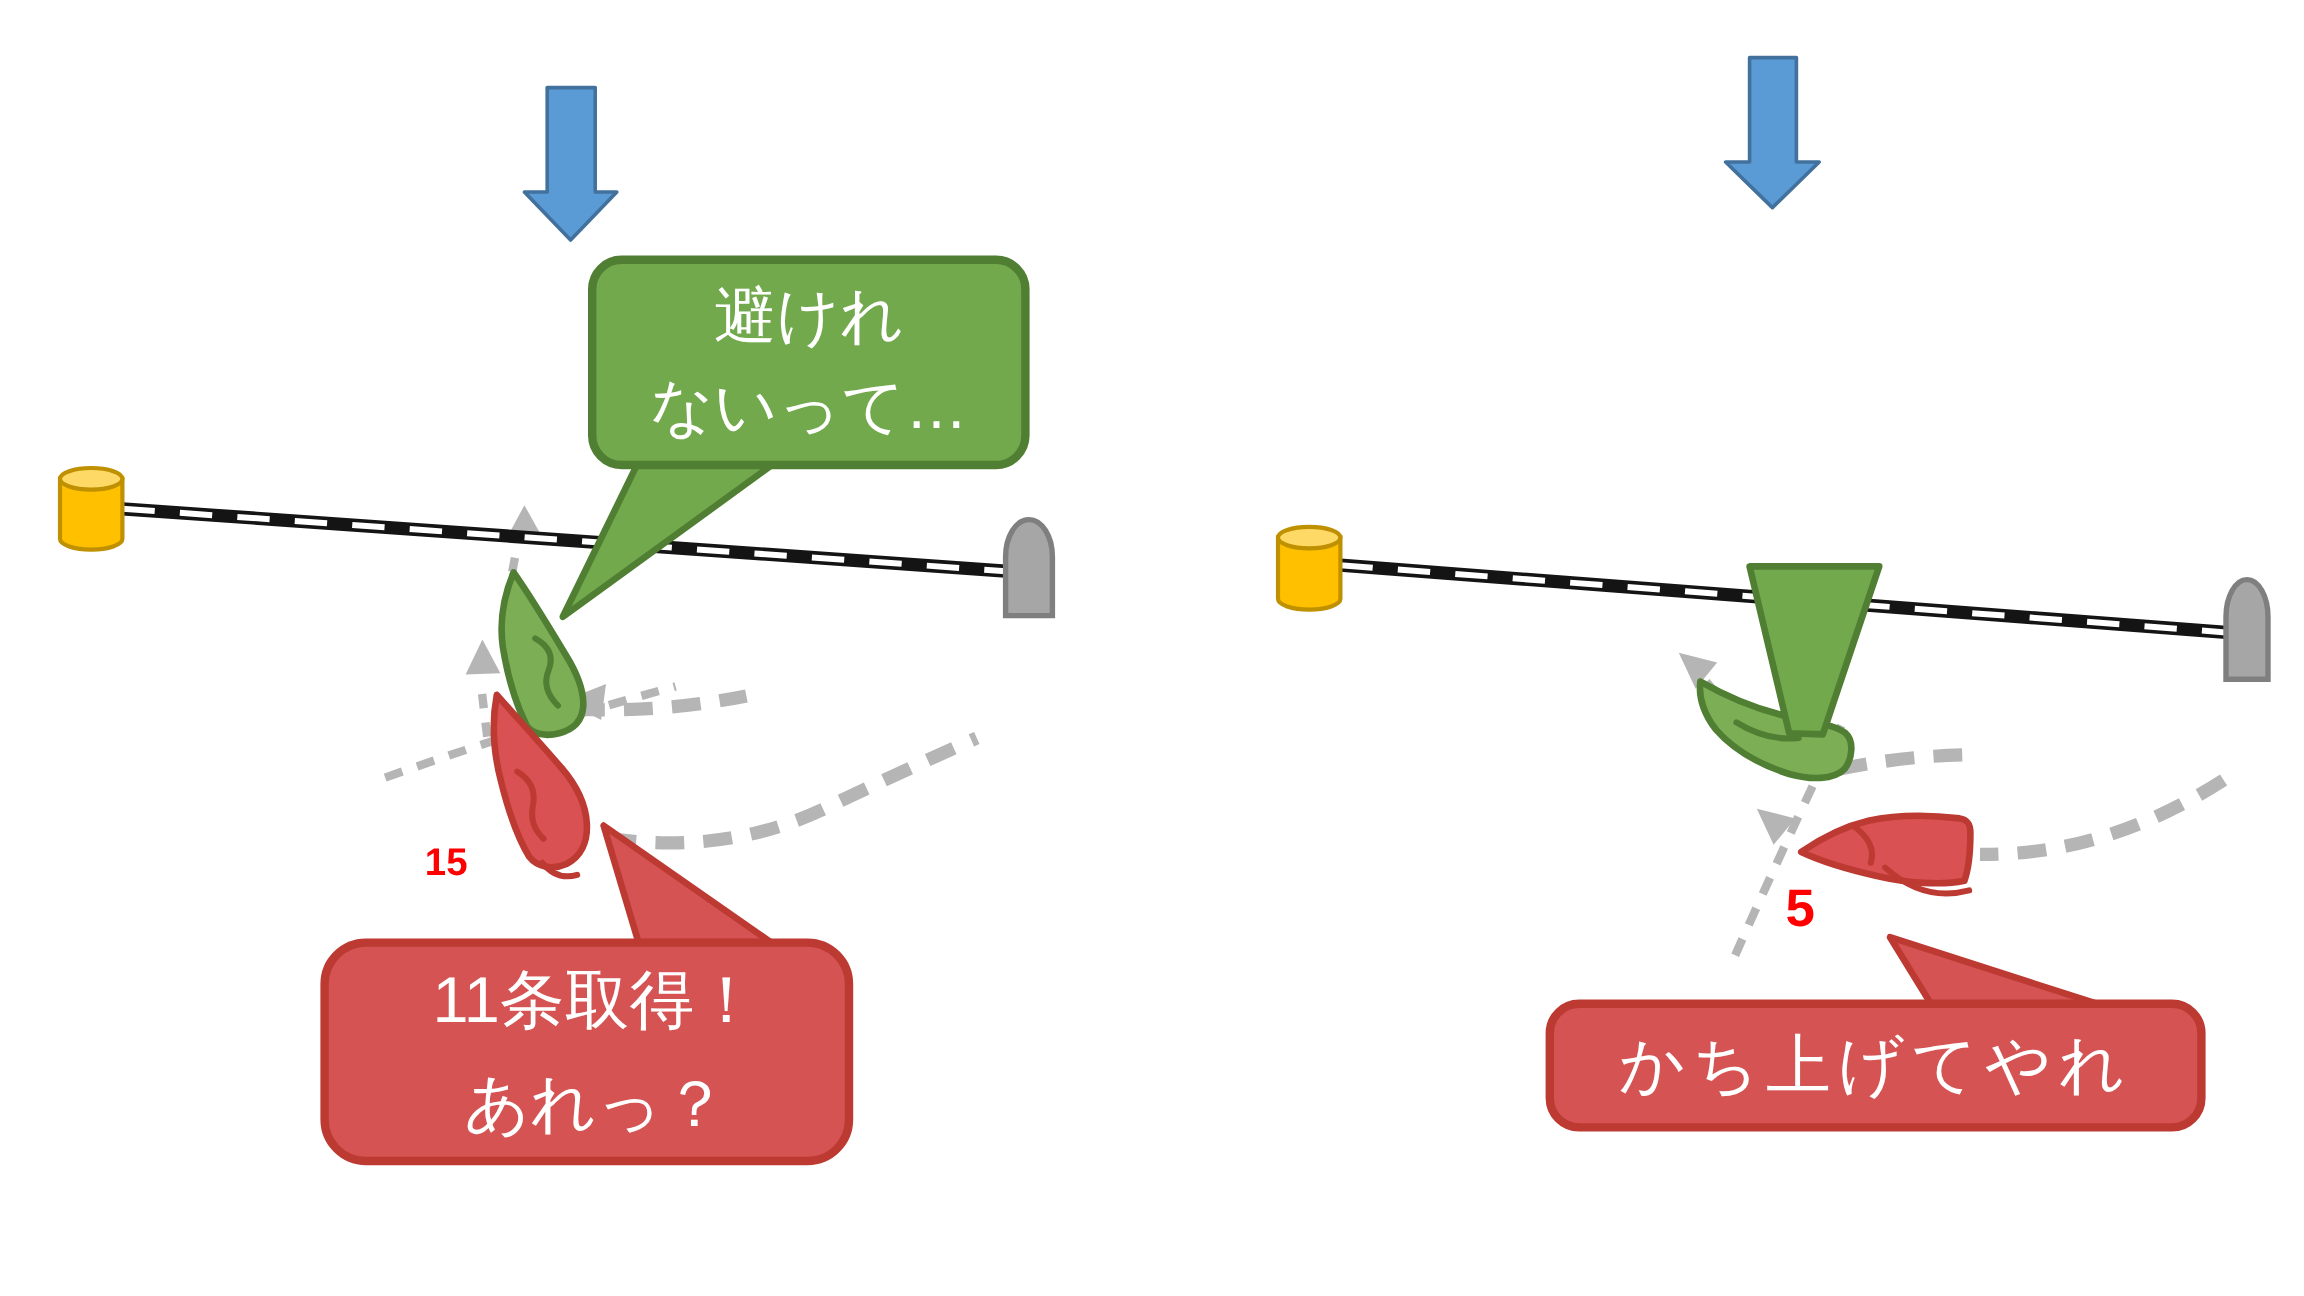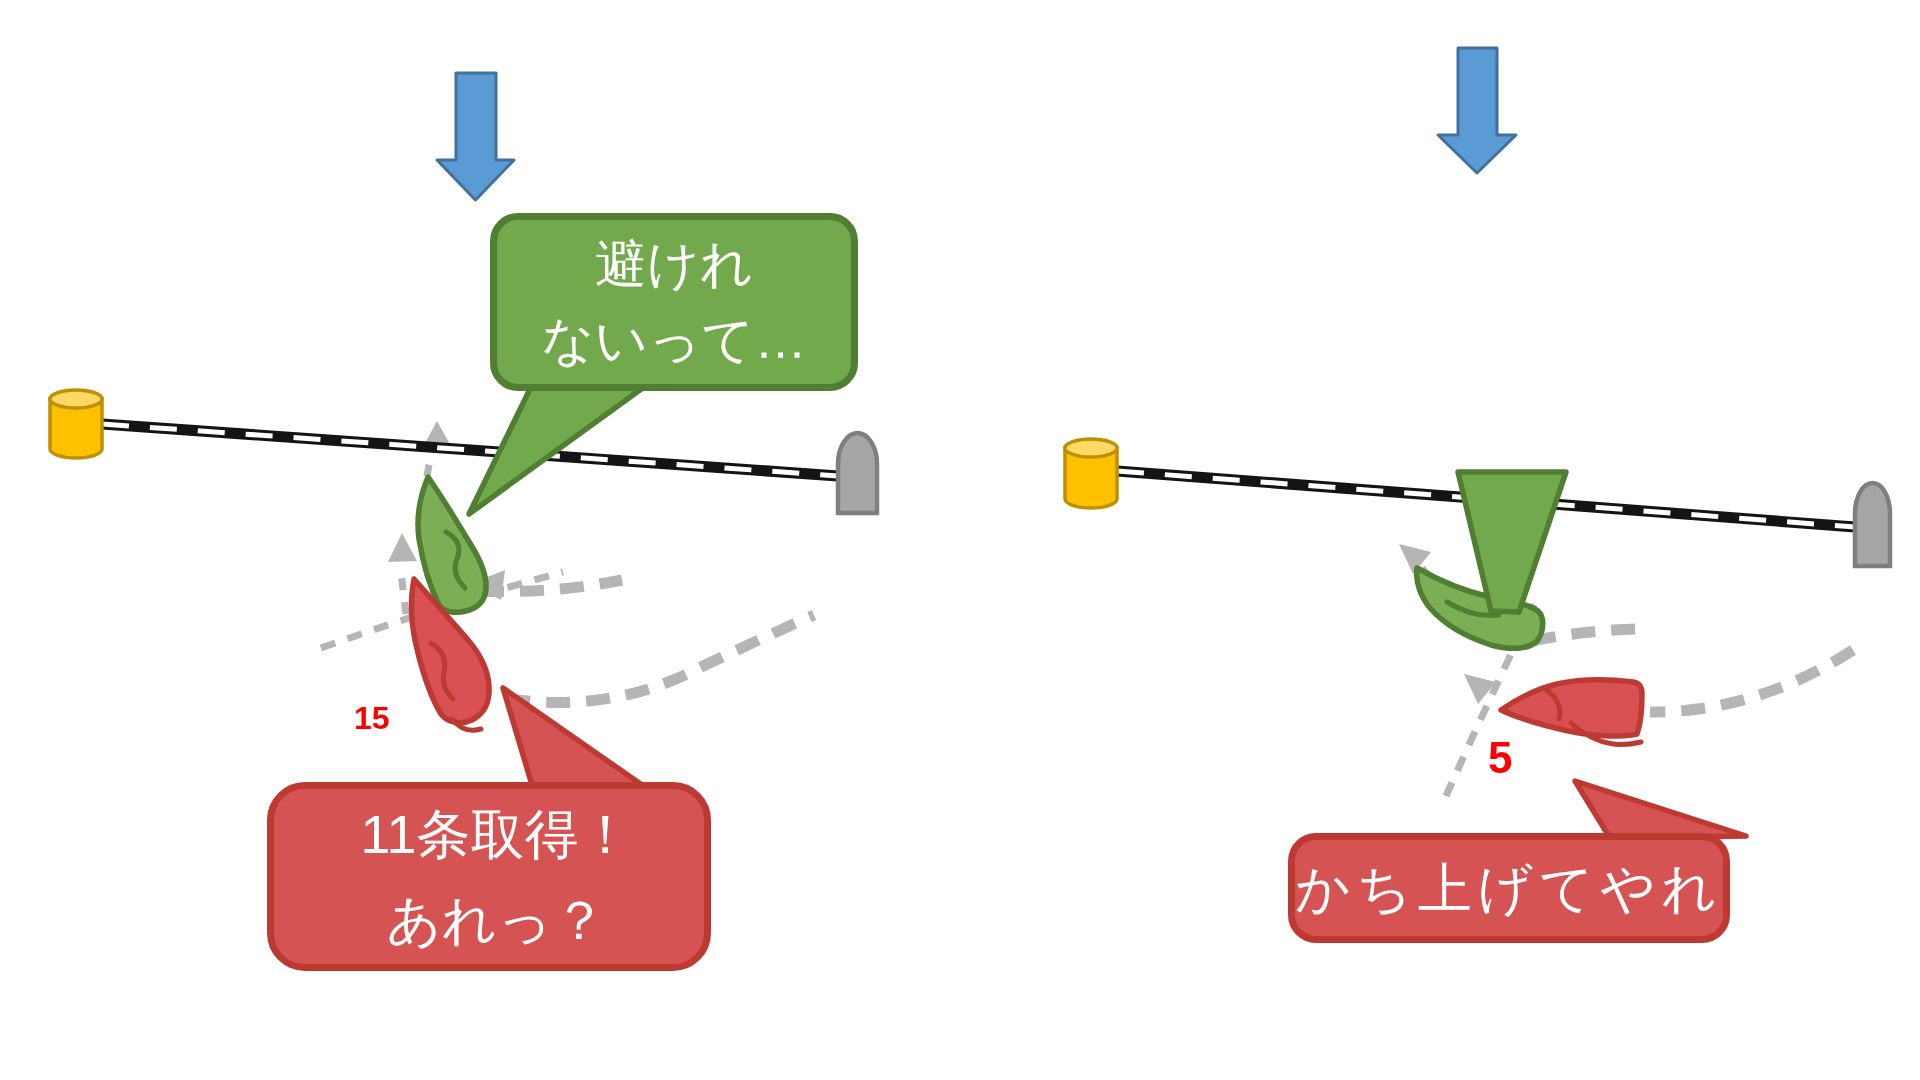--- a/index.html
+++ b/index.html
@@ -31,21 +31,21 @@
     position:absolute;display:flex;align-items:center;justify-content:center;
     text-align:center;color:#ffffff;box-sizing:border-box;z-index:5;
   }
   .bubble .txt{white-space:pre-line;}
   .bubble.green{background:var(--green-fill);border:7px solid var(--green-stroke);}
   .bubble.red{background:var(--red-fill);border:7px solid var(--red-stroke);}
 
   #gb-left {left:490px; top:213px; width:368px; height:178px; border-radius:28px; font-size:52px; line-height:76px;}
   #rb-left {left:267px; top:782px; width:444px; height:189px; border-radius:38px; font-size:54px; line-height:86px;padding-left:15px;}
   #gb-right{left:1403px;top:208px; width:446px; height:268px; border-radius:38px; font-size:52px; line-height:82px;}
-  #rb-right{left:1288px;top:833px; width:442px; height:110px; border-radius:28px; font-size:54px; line-height:96px; letter-spacing:6px;}
+  #rb-right{left:1288px;top:833px; width:550px; height:110px; border-radius:28px; font-size:54px; line-height:96px; letter-spacing:6px;}
 
   .num{
     position:absolute;color:var(--number-red);font-weight:bold;z-index:6;
     font-family:"Liberation Sans","DejaVu Sans",sans-serif;
   }
   #num-left {left:354px; top:700px; font-size:32px;}
   #num-right{left:1488px;top:733px; font-size:44px;}
 </style>
 </head>
 <body>

